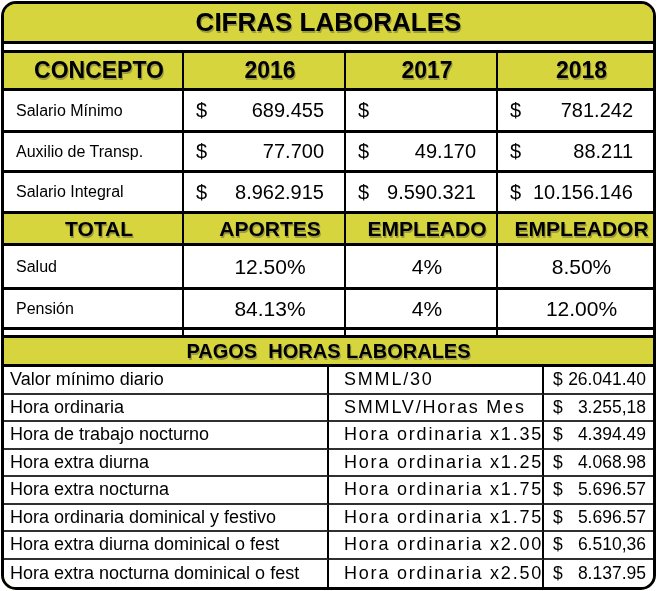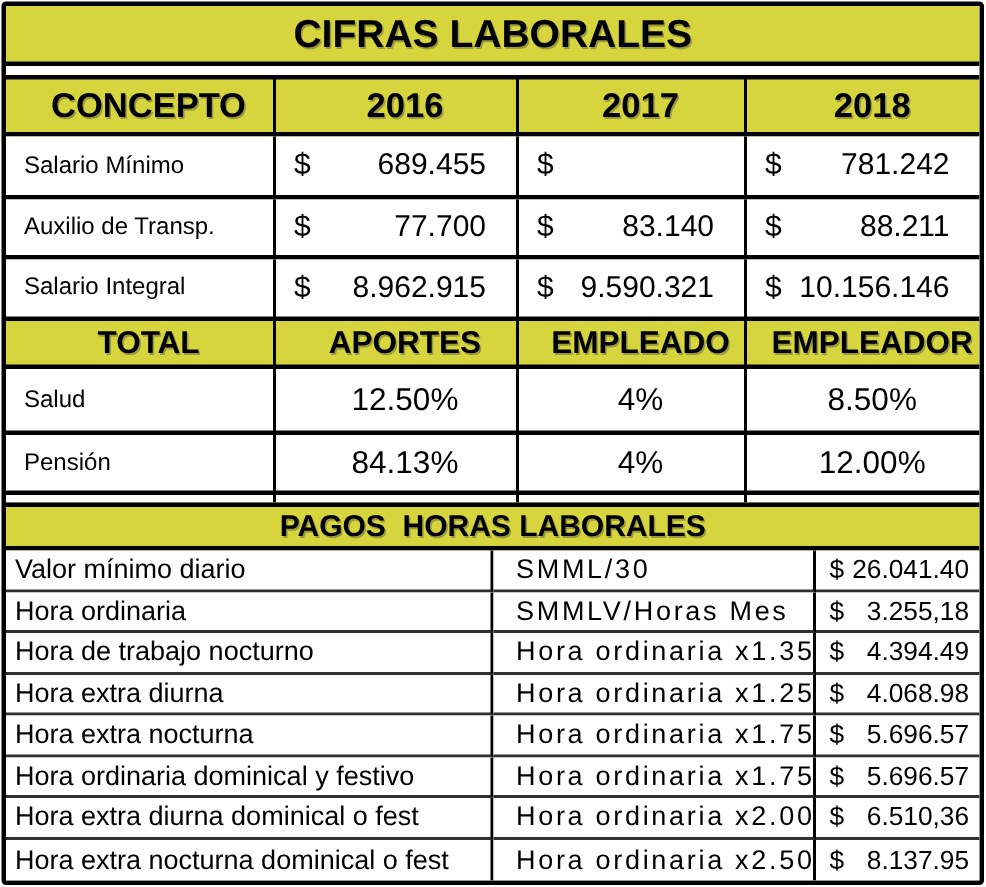--- a/index.html
+++ b/index.html
@@ -2,22 +2,22 @@
 <html lang="es" style="--accent-yellow: #d6d53e; --text-black: #000000; --background: #ffffff;"><head>
 <meta charset="utf-8">
 <style>
   html, body { margin:0; padding:0; background:#ffffff; }
   .page {
     position:relative; width:657px; height:591px; background:#fff;
     font-family:"Liberation Sans","DejaVu Sans",sans-serif; color:#000;
   }
   .frame {
     position:absolute; left:1px; top:1px; width:655px; height:589px;
-    box-sizing:border-box; border:3px solid #000; border-radius:3px;
-    overflow:hidden; background:#e5e5e5; display:flex; flex-direction:column;
+    box-sizing:border-box; border:3px solid #000; border-radius:15px;
+    overflow:hidden; background:#fde047; display:flex; flex-direction:column;
   }
   .title-bar {
     flex:none; height:40px; box-sizing:border-box;
     background:var(--accent-yellow,#d6d53e); border-bottom:3px solid #000;
     display:flex; align-items:center; justify-content:center;
     font-weight:bold; font-size:26px;
     text-shadow:1px 1.5px 0 rgba(96,96,60,0.5);
   }
   .gap1 { flex:none; height:6px; background:#fff; }
   .stub-row { flex:none; height:5px; display:grid; grid-template-columns:180px 162px 152px 1fr; background:#fff; }
@@ -98,21 +98,21 @@
         <span>781.242</span>
       </div>
 
       <div class="lbl">Auxilio de Transp.</div>
       <div class="money">
         <span>$</span>
         <span>77.700</span>
       </div>
       <div class="money">
         <span>$</span>
-        <span>83.140</span>
+        <span>49.170</span>
       </div>
       <div class="money lc">
         <span>$</span>
         <span>88.211</span>
       </div>
 
       <div class="lbl">Salario Integral</div>
       <div class="money">
         <span>$</span>
         <span>8.962.915</span>

